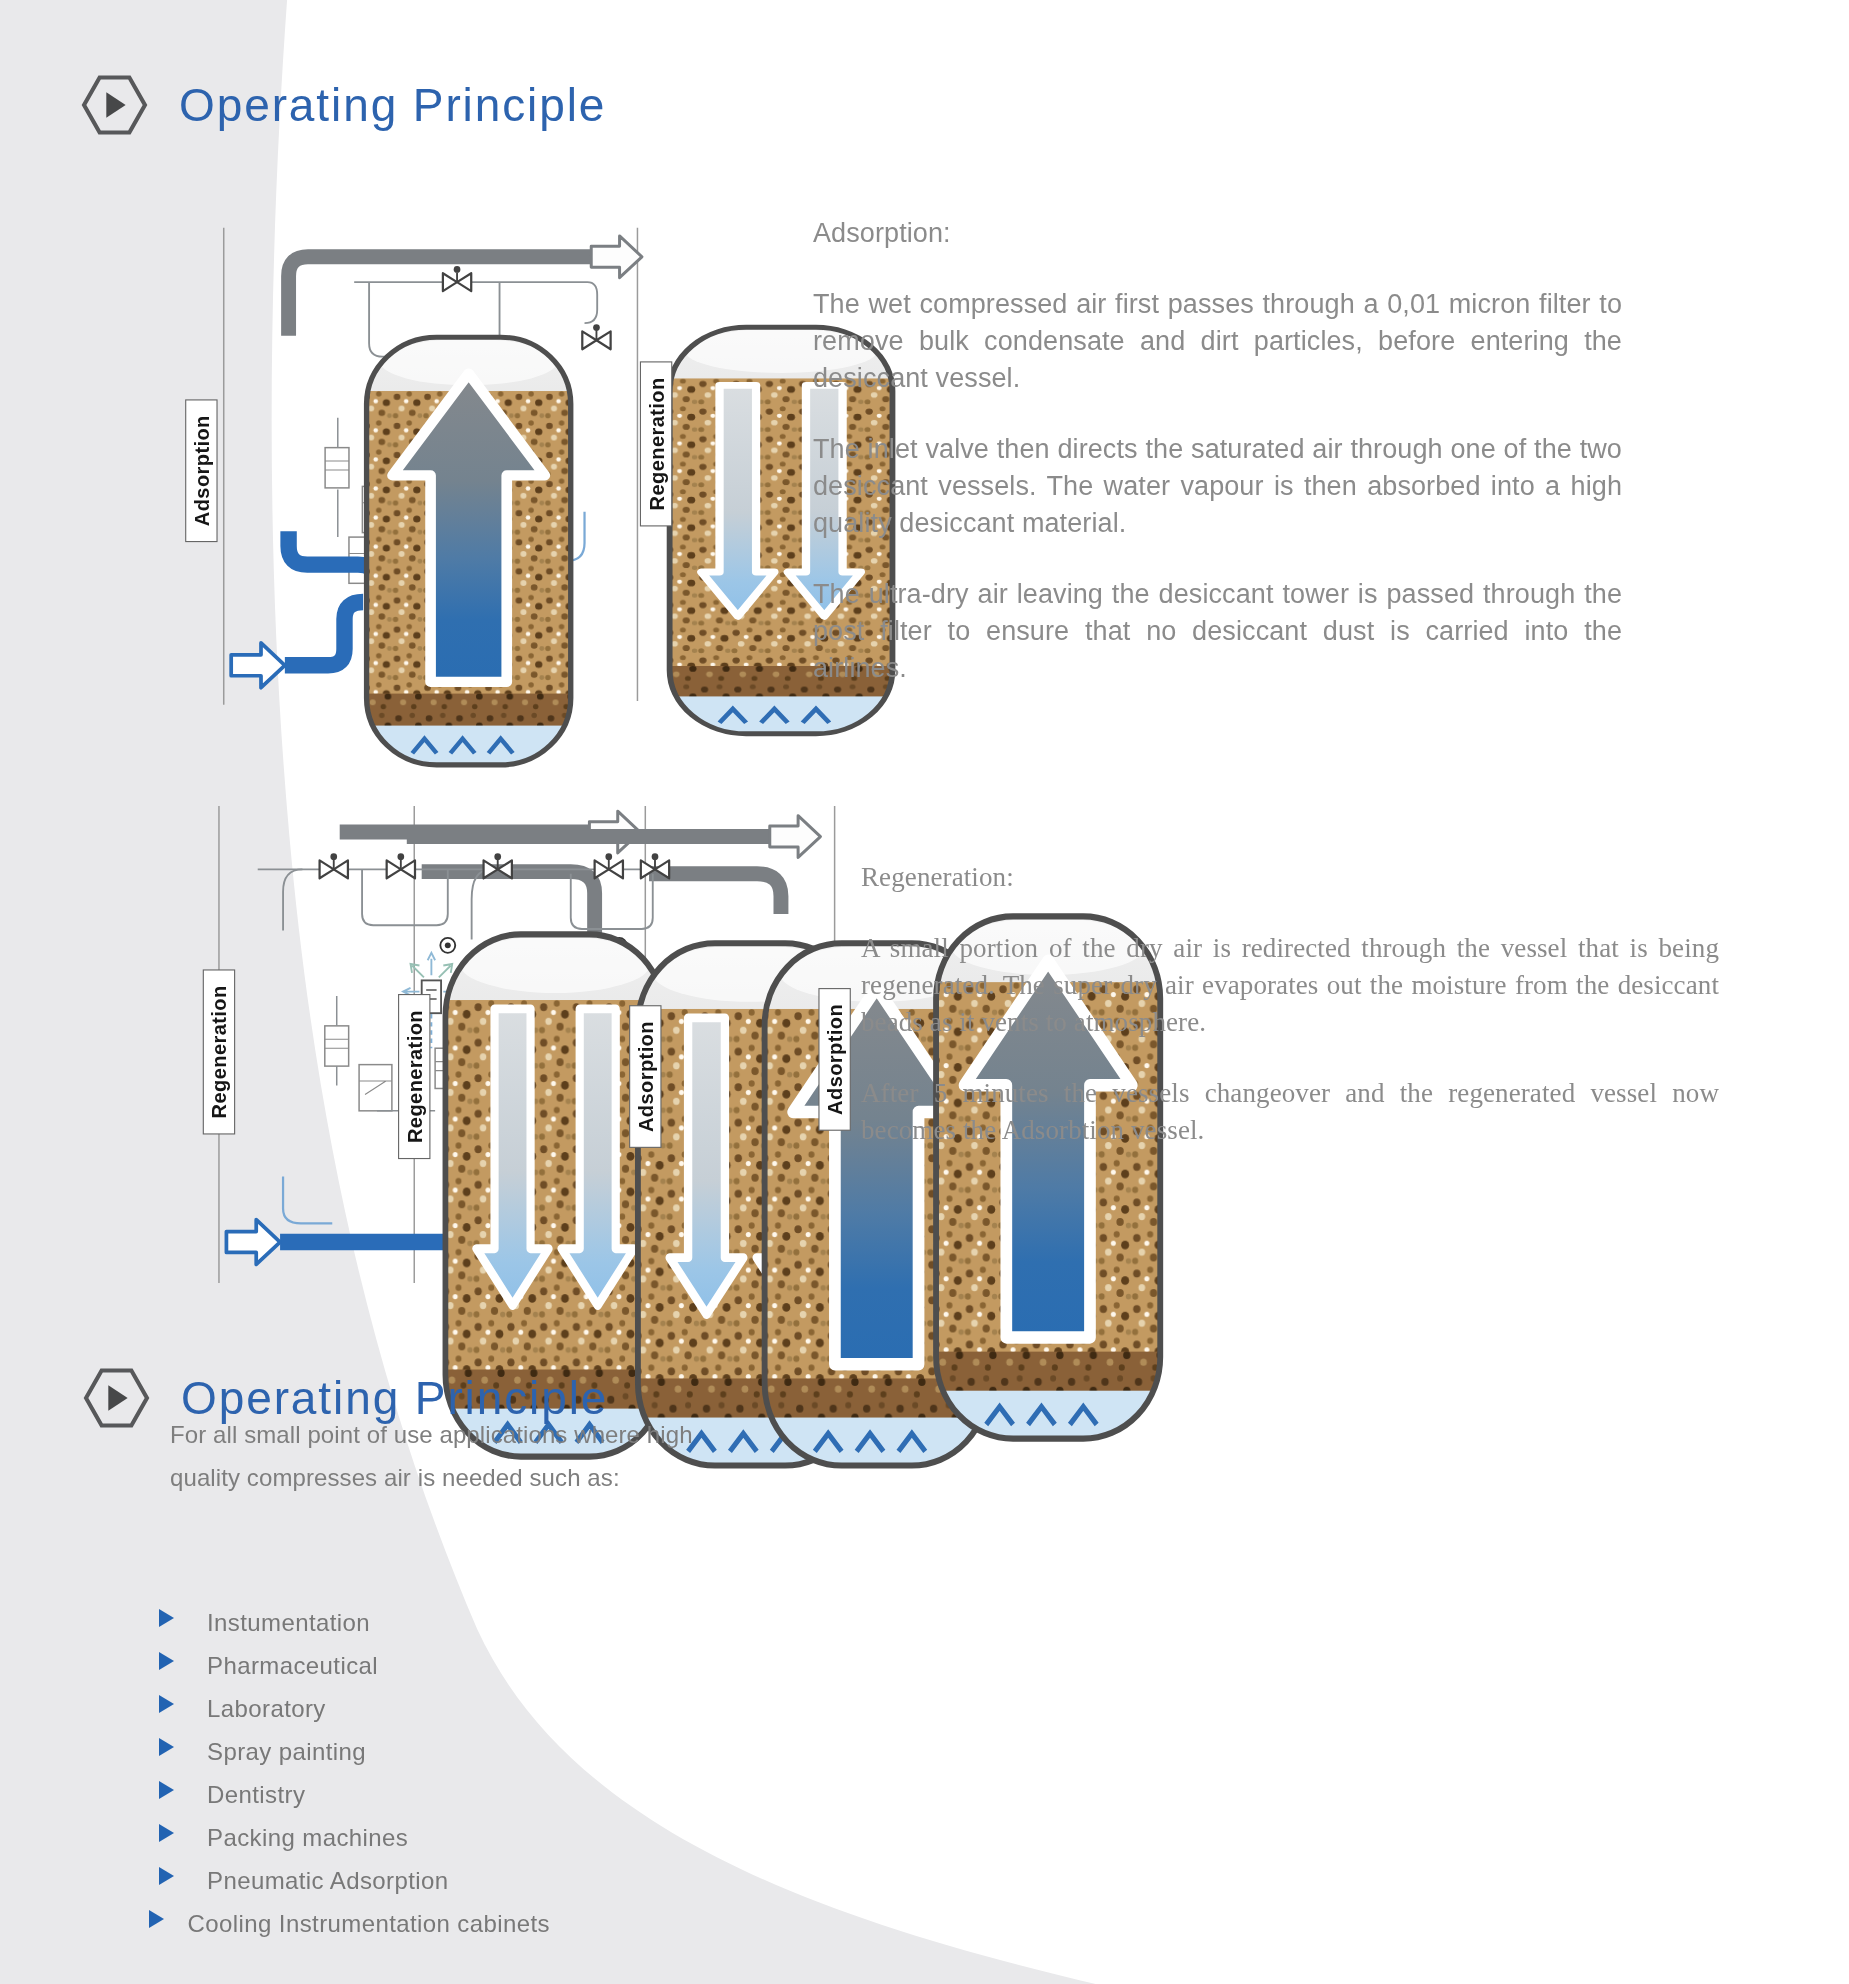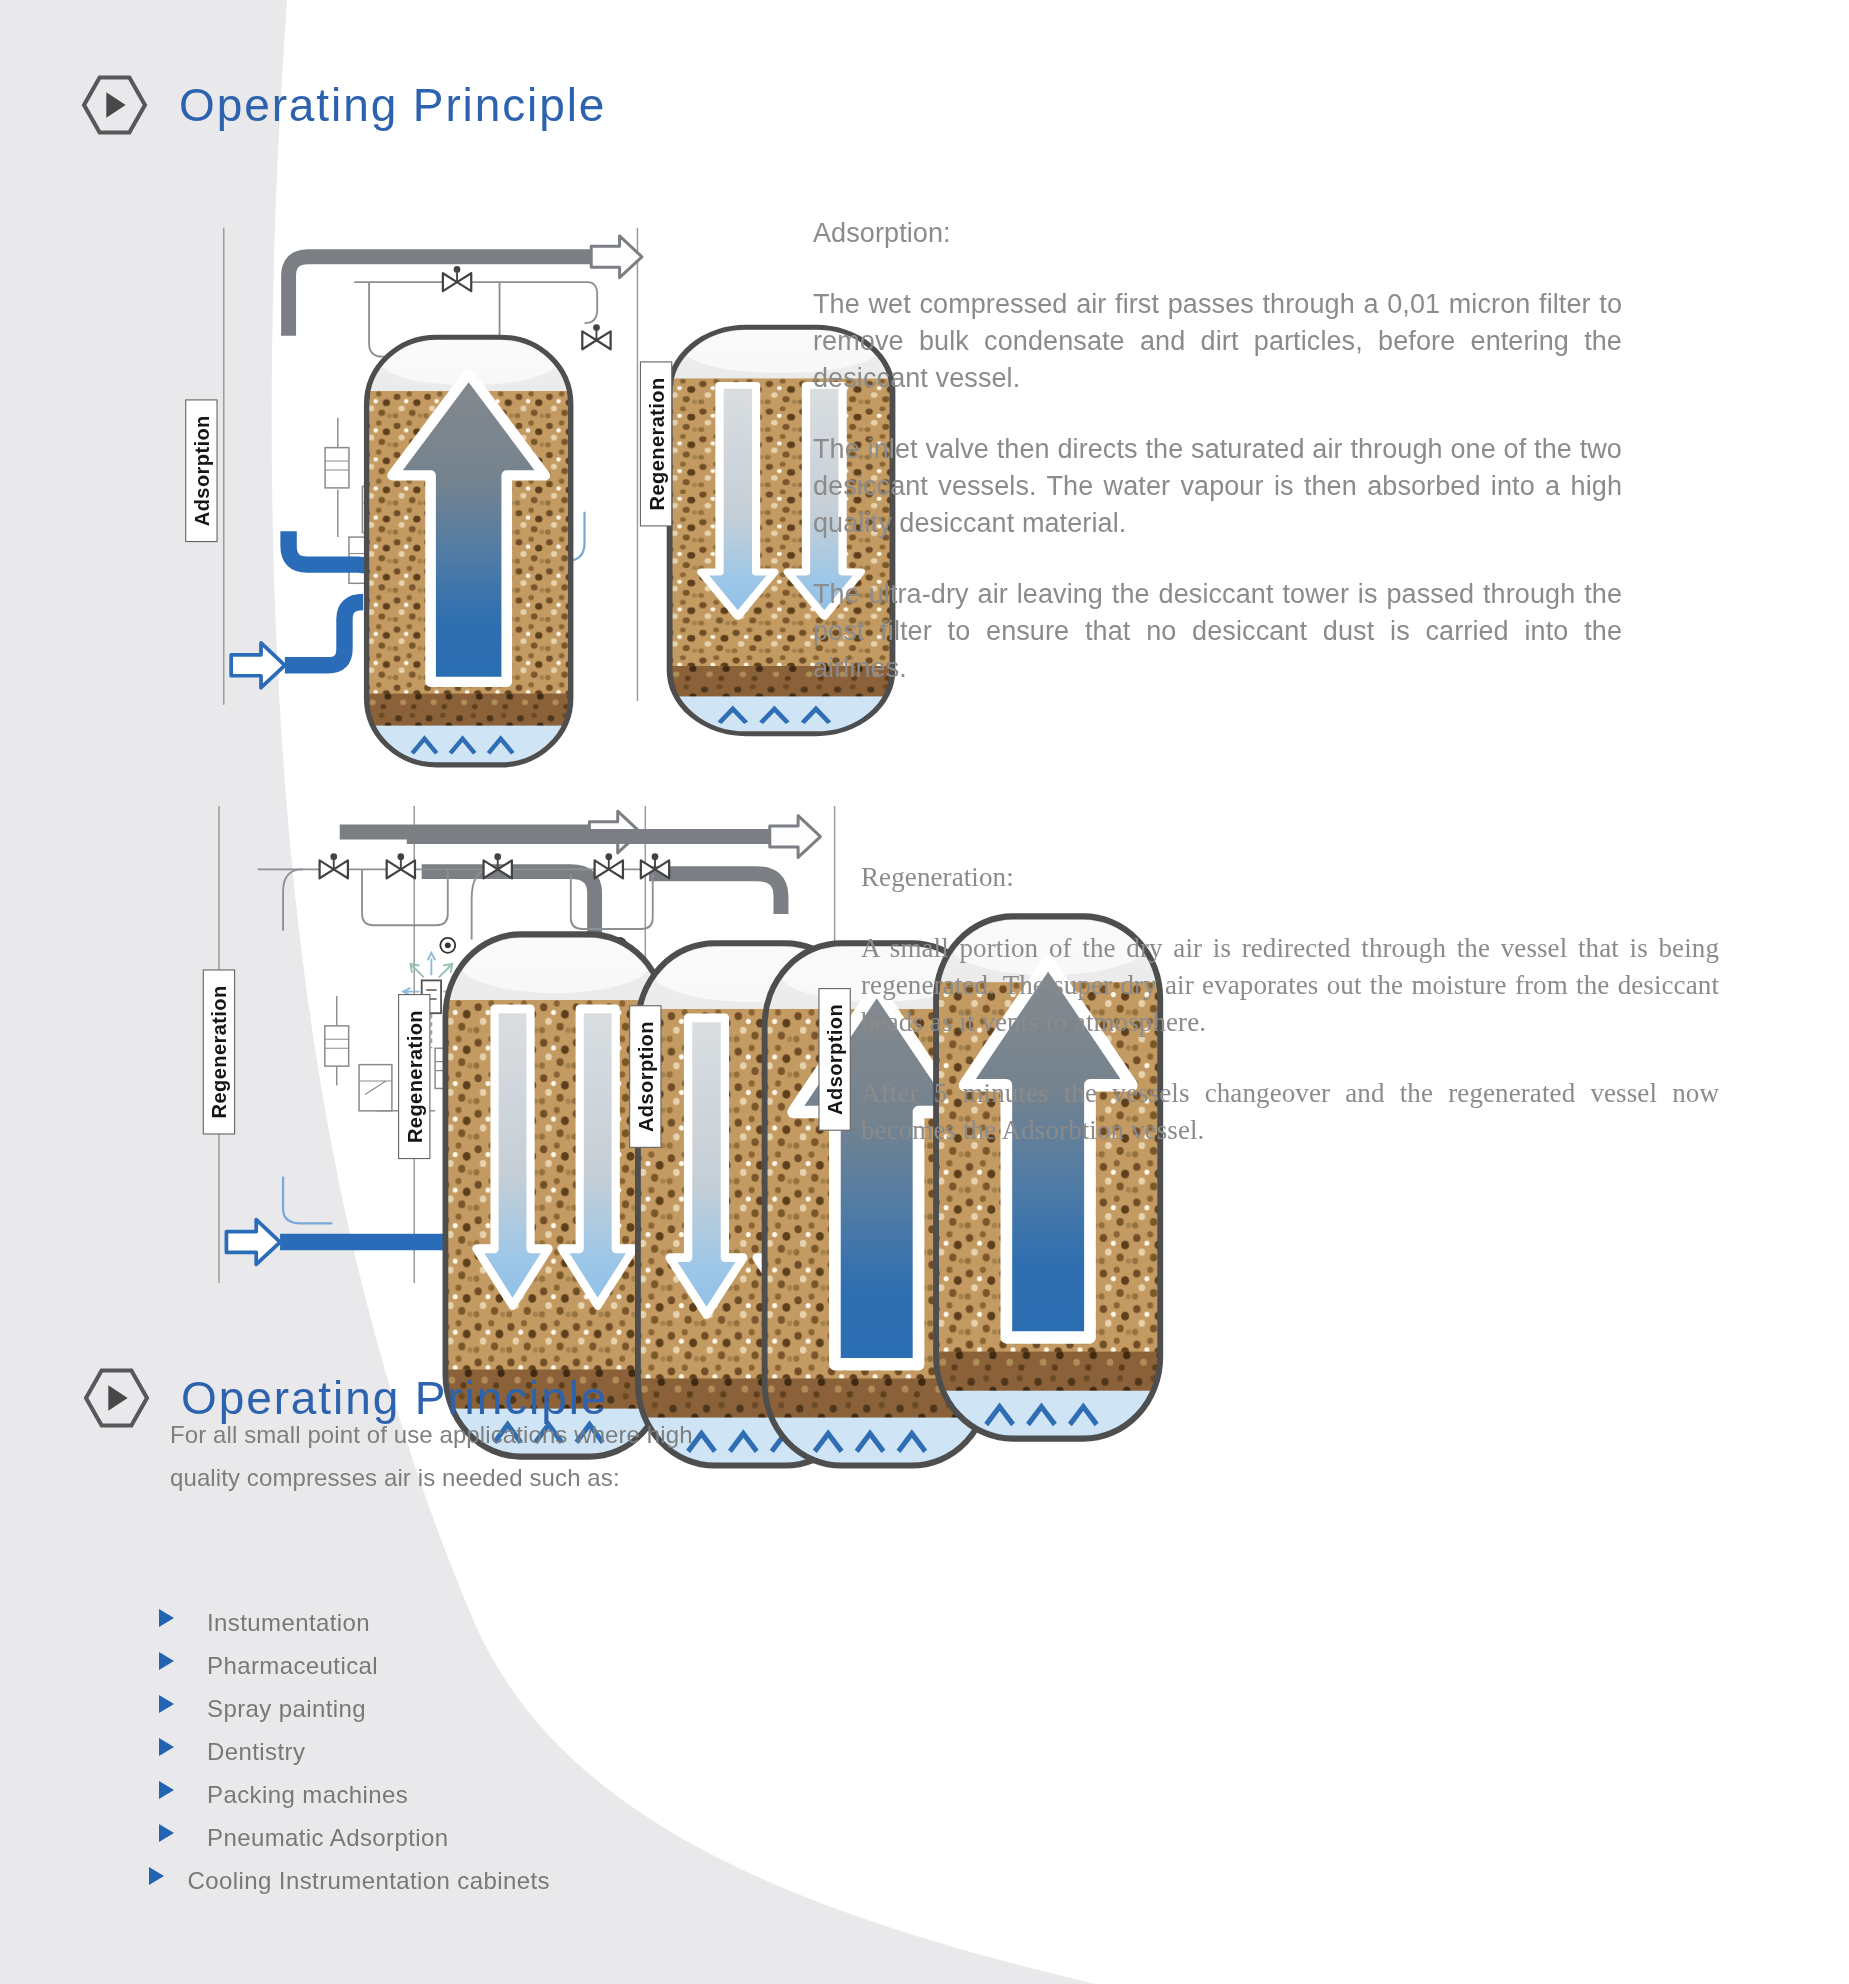--- a/index.html
+++ b/index.html
@@ -312,20 +312,24 @@
     <div class="li">
       <span class="tri"></span>
       <span>Instumentation</span>
     </div>
     <div class="li">
       <span class="tri"></span>
       <span>Pharmaceutical</span>
     </div>
     <div class="li">
       <span class="tri"></span>
+      <span>Laboratory</span>
+    </div>
+    <div class="li">
+      <span class="tri"></span>
       <span>Spray painting</span>
     </div>
     <div class="li">
       <span class="tri"></span>
       <span>Dentistry</span>
     </div>
     <div class="li">
       <span class="tri"></span>
       <span>Packing machines</span>
     </div>

